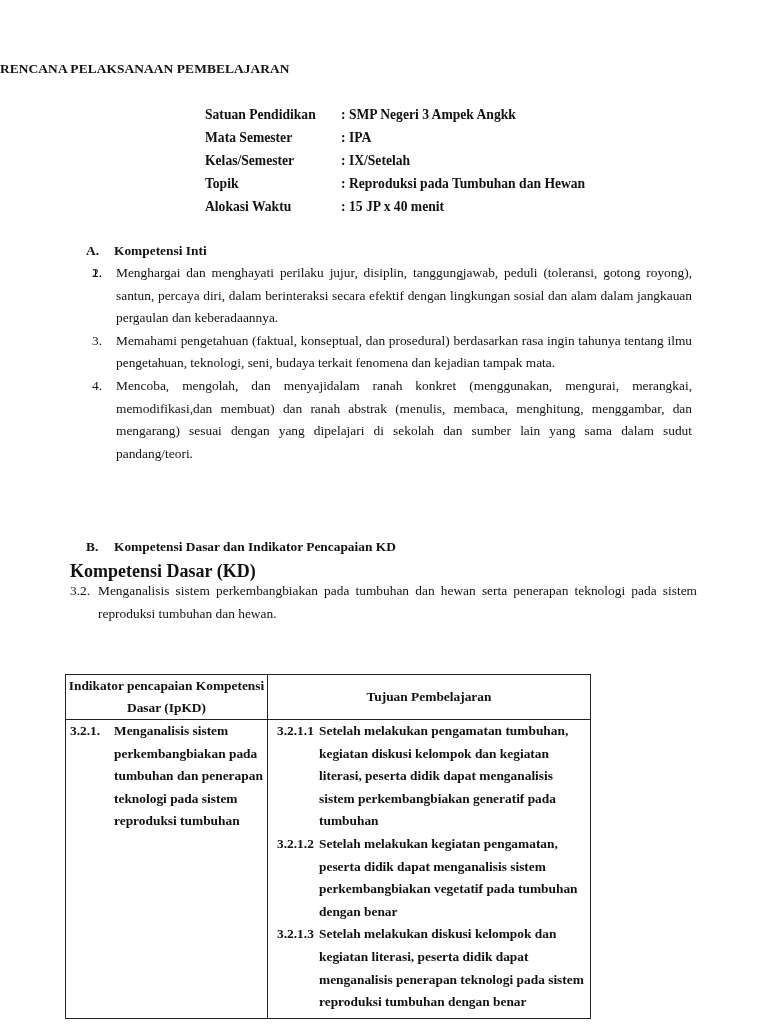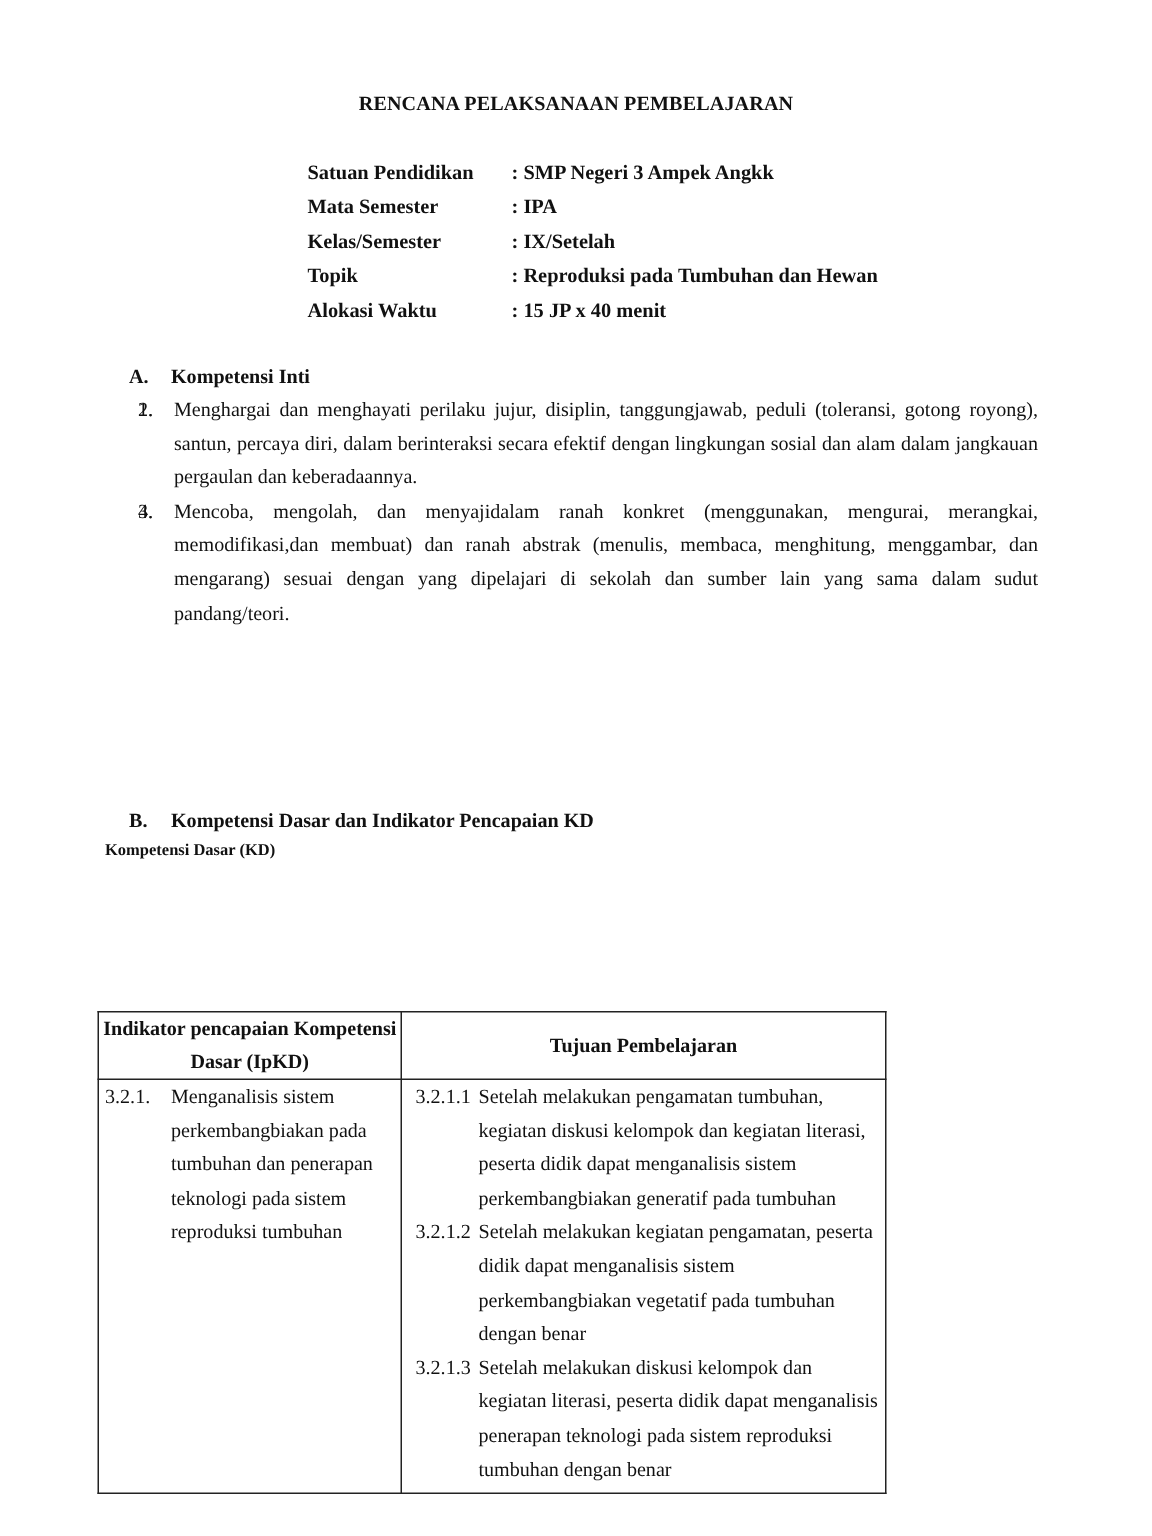--- a/index.html
+++ b/index.html
@@ -1,34 +1,34 @@
 <!DOCTYPE html>
 <html><head>
 <meta charset="utf-8">
 <style>
   html, body { margin: 0; padding: 0; background: #ffffff; }
   body { width: 768px; height: 1024px; position: relative; overflow: hidden;
          font-family: "Liberation Serif", "DejaVu Serif", serif; color: #111; }
   .abs { position: absolute; }
-  .title { top: 61px; left: 0; width: 768px; text-align: center; font-weight: bold; font-size: 13.4px; letter-spacing: 0.1px; }
+  .title { top: 61px; left: 0; width: 768px; text-align: left; font-weight: bold; font-size: 13.4px; letter-spacing: 0.1px; }
   .meta-row { position: absolute; left: 205px; font-weight: bold; font-size: 13.6px; height: 22px; }
   .meta-label { position: absolute; left: 0; white-space: nowrap; }
   .meta-value { position: absolute; left: 136px; white-space: nowrap; }
   .sec-head { position: absolute; left: 70px; font-weight: bold; font-size: 13.4px; white-space: nowrap; margin-left: 16px; }
   .sec-head .letter { display: inline-block; width: 28px; }
   .list { position: absolute; left: 92px; width: 600px; font-size: 13.4px; }
   .li { position: relative; padding-left: 24px; line-height: 22.6px; text-align: justify; text-align-last: left; }
   .li .num { position: absolute; left: 0; top: 0; }
-  .kd-sub { position: absolute; left: 70px; font-weight: bold; font-size: 11px; white-space: nowrap; }
+  .kd-sub { position: absolute; left: 70px; font-weight: bold; font-size: 18px; white-space: nowrap; }
   .kd-list { position: absolute; left: 70px; width: 627px; font-size: 13.4px; }
   .kd-item { position: relative; line-height: 22.6px; text-align: justify; text-align-last: left; }
   .kd-item.hang { padding-left: 28px; }
   .kd-item.hang .num { position: absolute; left: 0; top: 0; }
   table.ip { position: absolute; left: 65px; top: 674px; width: 526px; border-collapse: collapse; font-size: 13.4px; }
-  table.ip td, table.ip th { border: 1.4px solid #222; vertical-align: top; padding: 0; }
+  table.ip td, table.ip th { border: 1.4px solid #222; vertical-align: top; padding: 0; font-weight: bold; }
   table.ip th { font-weight: bold; text-align: center; vertical-align: middle; height: 44px; line-height: 22px; }
   .c1 { width: 201px; }
   .ipkd { position: relative; padding: 0 4px 0 48px; line-height: 22.6px; }
   .ipkd .num { position: absolute; left: 4px; top: 0; }
   .tp-list { padding: 0 4px 4px 5px; }
   .tp { position: relative; padding-left: 46px; line-height: 22.6px; }
   .tp .num { position: absolute; left: 4px; top: 0; }
 </style>
 </head>
 <body>
@@ -65,34 +65,39 @@
 <div class="list" style="top:262px">
   <div class="li">
     <span class="num">1.</span>
   </div>
   <div class="li">
     <span class="num">2.</span>
     <span>Menghargai dan menghayati perilaku jujur, disiplin, tanggungjawab, peduli (toleransi, gotong royong), santun, percaya diri, dalam berinteraksi secara efektif dengan lingkungan sosial dan alam dalam jangkauan pergaulan dan keberadaannya.</span>
   </div>
   <div class="li">
     <span class="num">3.</span>
+    <span>Memahami pengetahuan (faktual, konseptual, dan prosedural) berdasarkan rasa ingin tahunya tentang ilmu pengetahuan, teknologi, seni, budaya terkait fenomena dan kejadian tampak mata.</span>
   </div>
   <div class="li">
     <span class="num">4.</span>
     <span>Mencoba, mengolah, dan menyajidalam ranah konkret (menggunakan, mengurai, merangkai, memodifikasi,dan membuat) dan ranah abstrak (menulis, membaca, menghitung, menggambar, dan mengarang) sesuai dengan yang dipelajari di sekolah dan sumber lain yang sama dalam sudut pandang/teori.</span>
   </div>
 </div>
 
 <div class="sec-head" style="top:539px">
   <span class="letter">B.</span><span>Kompetensi Dasar dan Indikator Pencapaian KD</span>
 </div>
 
 <div class="kd-sub" style="top:561px">Kompetensi Dasar (KD)</div>
 
 <div class="kd-list" style="top:580px">
+  <div class="kd-item hang">
+    <span class="num">3.2.</span>
+    <span>Menganalisis sistem perkembangbiakan pada tumbuhan dan hewan serta penerapan teknologi pada sistem reproduksi tumbuhan dan hewan.</span>
+  </div>
 </div>
 
 <table class="ip">
   <thead>
     <tr>
       <th class="c1">Indikator pencapaian Kompetensi Dasar (IpKD)</th>
       <th>Tujuan Pembelajaran</th>
     </tr>
   </thead>
   <tbody>

